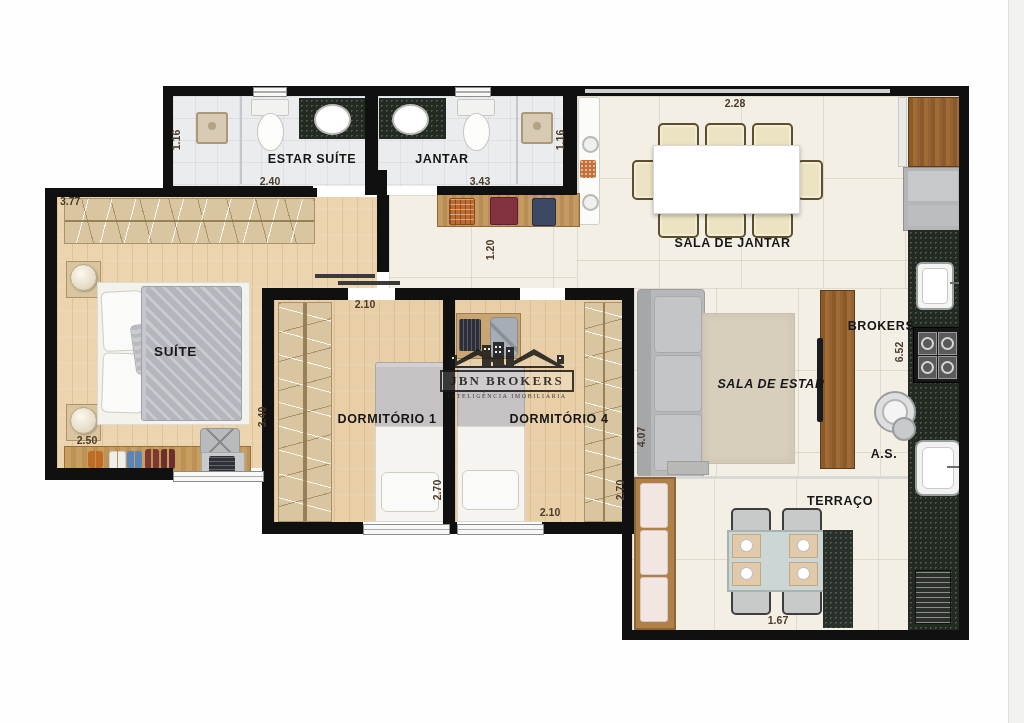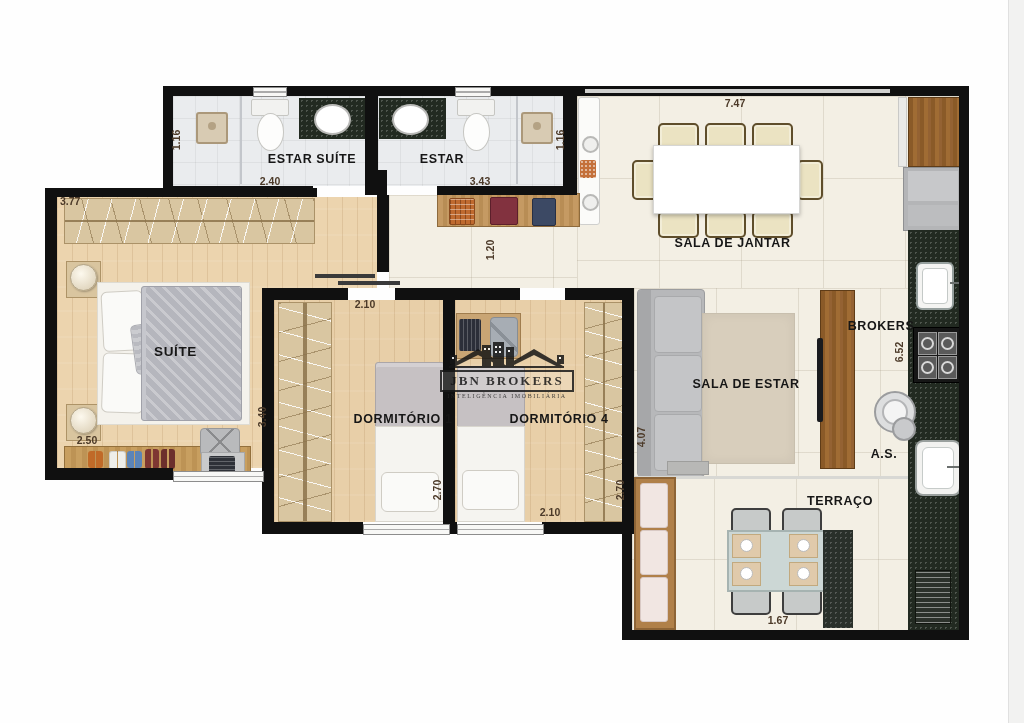--- a/index.html
+++ b/index.html
@@ -281,36 +281,36 @@
         <rect x="59" y="8" width="2" height="2"></rect>
           <rect x="3" y="15" width="2" height="2"></rect>
         <rect x="110" y="15" width="2" height="2"></rect>
       </g>
     </svg>
     <div class="brand-box">JBN BROKERS</div>
     <div class="brand-tag">INTELIGÊNCIA IMOBILIÁRIA</div>
   </div>
 
   <div class="lbl" style="left:238px;top:152px;width:148px;">ESTAR SUÍTE</div>
-  <div class="lbl" style="left:398px;top:152px;width:88px;">ESTAR</div>
+  <div class="lbl" style="left:398px;top:152px;width:88px;">JANTAR</div>
   <div class="lbl" style="left:655px;top:236px;width:155px;">SALA DE JANTAR</div>
   <div class="lbl" style="left:128px;top:344px;width:95px;font-size:13.5px;">SUÍTE</div>
-  <div class="lbl" style="left:334px;top:412px;width:138px;">DORMITÓRIO 1</div>
+  <div class="lbl" style="left:318px;top:412px;width:138px;">DORMITÓRIO 1</div>
   <div class="lbl" style="left:488px;top:412px;width:142px;">DORMITÓRIO 4</div>
-  <div class="lbl" style="left:672px;top:377px;width:148px;">SALA DE ESTAR</div>
+  <div class="lbl" style="left:697px;top:377px;width:148px;font-style:italic;">SALA DE ESTAR</div>
   <div class="lbl" style="left:828px;top:319px;width:106px;">BROKERS</div>
   <div class="lbl" style="left:858px;top:447px;width:52px;">A.S.</div>
   <div class="lbl" style="left:788px;top:494px;width:104px;">TERRAÇO</div>
 
   <div class="dim" style="left:60px;top:195px;width:40px;text-align:left;">3.77</div>
   <div class="dim" style="left:240px;top:175px;width:60px;">2.40</div>
   <div class="dimv" style="left:158px;top:134px;">1.16</div>
   <div class="dim" style="left:450px;top:175px;width:60px;">3.43</div>
   <div class="dimv" style="left:542px;top:134px;">1.16</div>
-  <div class="dim" style="left:705px;top:97px;width:60px;">7.47</div>
+  <div class="dim" style="left:705px;top:97px;width:60px;">2.28</div>
   <div class="dimv" style="left:472px;top:244px;">1.20</div>
   <div class="dim" style="left:335px;top:298px;width:60px;">2.10</div>
   <div class="dim" style="left:62px;top:434px;width:50px;">2.50</div>
   <div class="dimv" style="left:244px;top:411px;">3.40</div>
   <div class="dimv" style="left:419px;top:484px;">2.70</div>
   <div class="dim" style="left:520px;top:506px;width:60px;">2.10</div>
   <div class="dimv" style="left:602px;top:484px;">2.70</div>
   <div class="dimv" style="left:623px;top:431px;">4.07</div>
   <div class="dimv" style="left:881px;top:346px;">6.52</div>
   <div class="dim" style="left:748px;top:614px;width:60px;">1.67</div>

